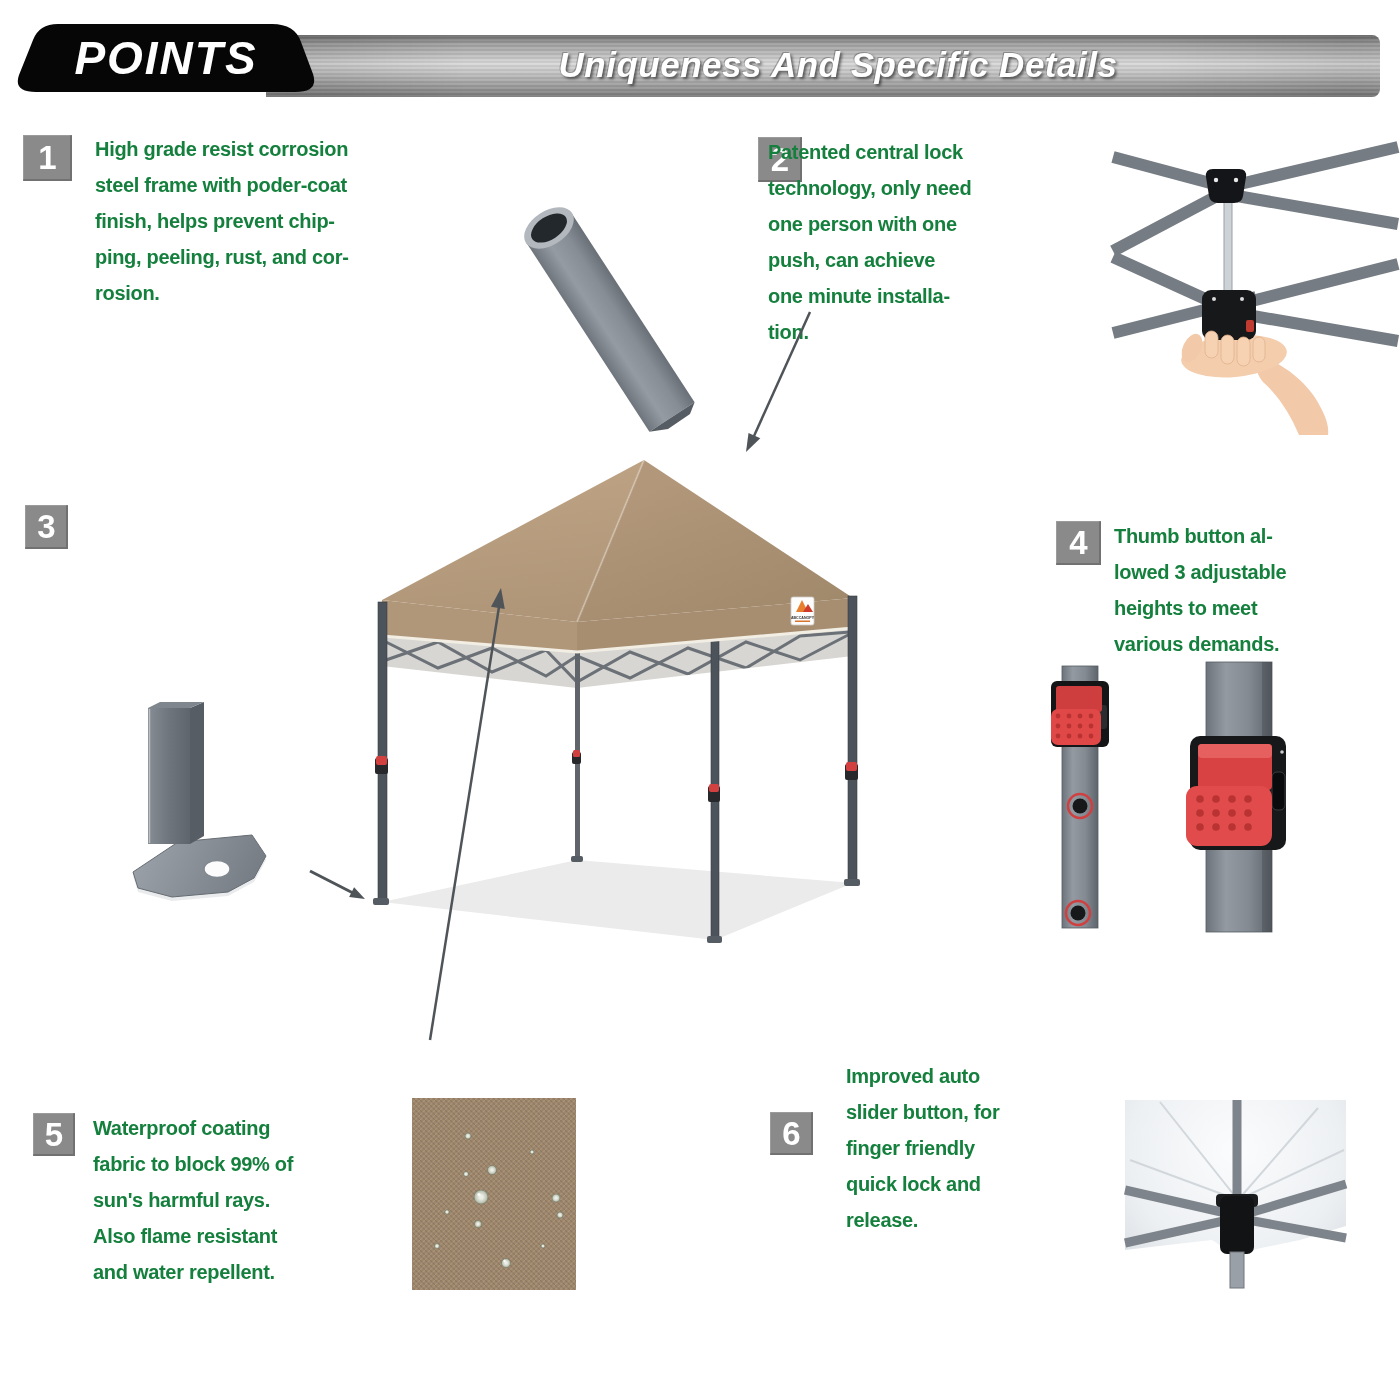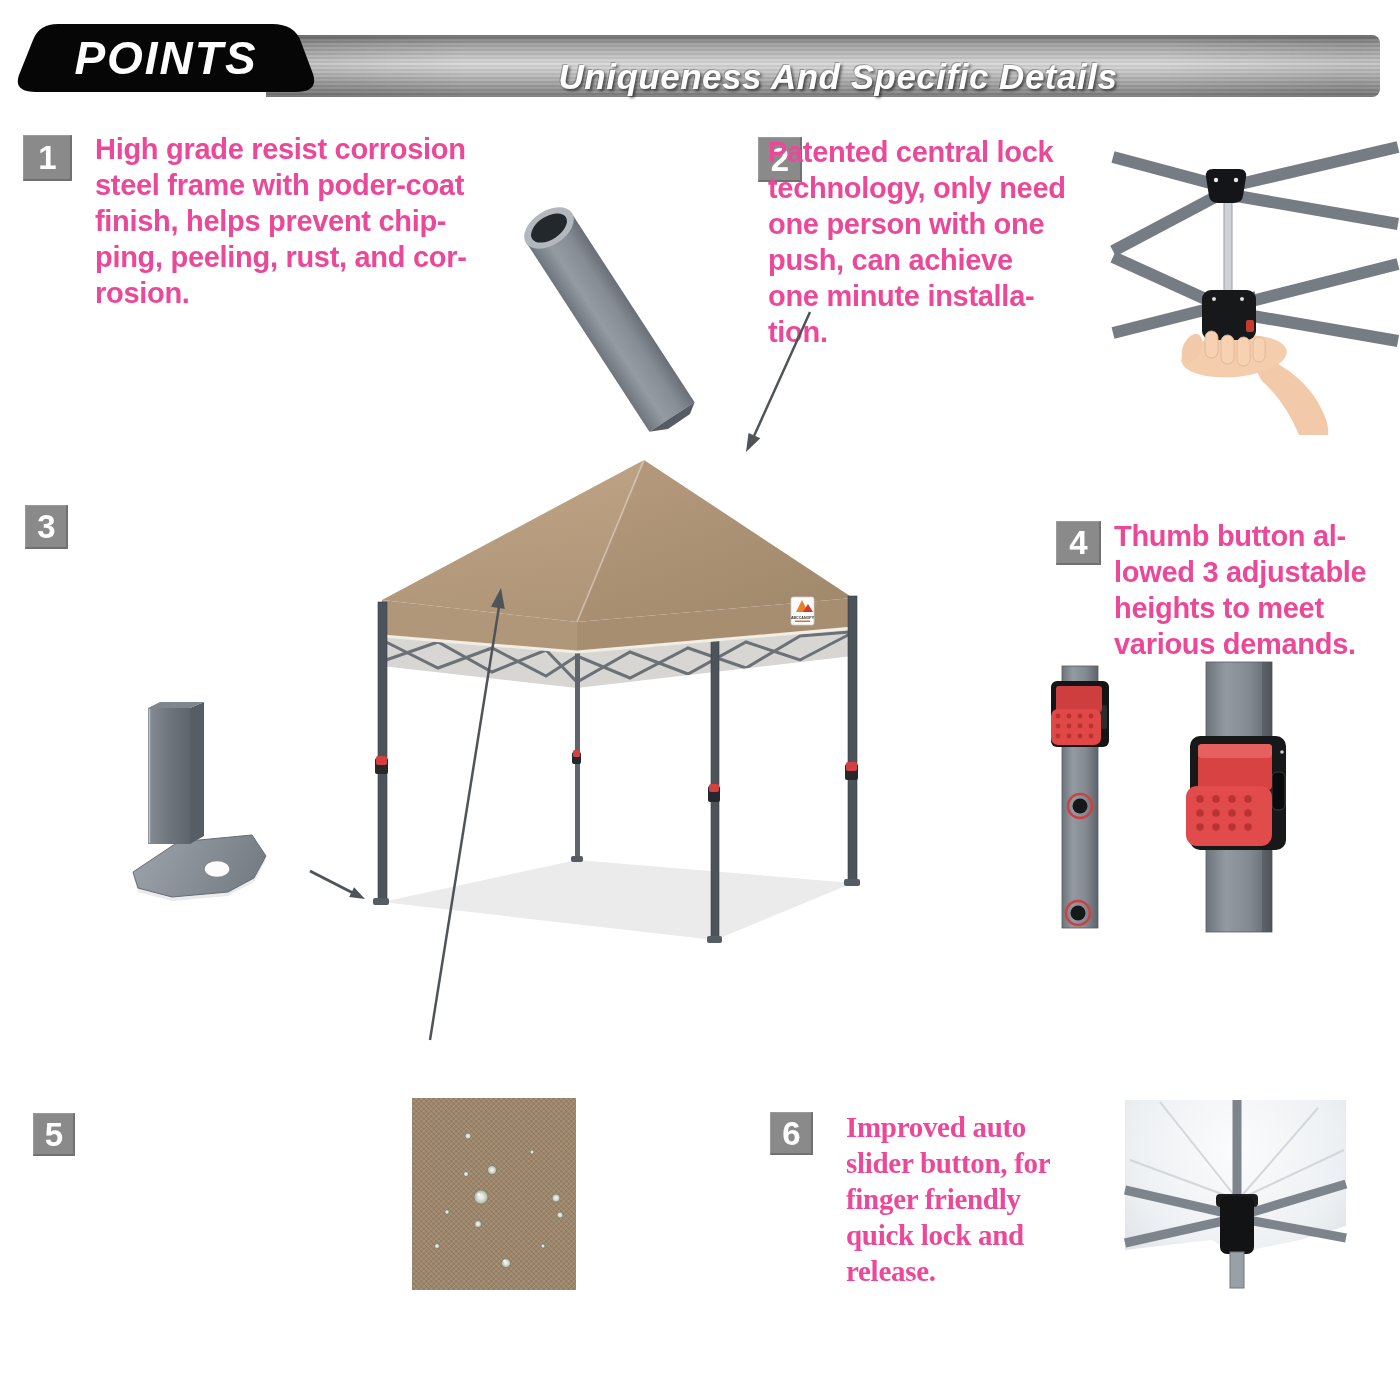--- a/index.html
+++ b/index.html
@@ -9,28 +9,28 @@
   .banner{position:absolute;left:266px;top:35px;width:1114px;height:62px;
           border-radius:0 8px 8px 0;
           background:linear-gradient(180deg,#606060 0%,#9c9c9c 14%,#d9d9d9 46%,#c2c2c2 62%,#8d8d8d 88%,#6f6f6f 100%);
           box-shadow:inset 0 0 30px rgba(255,255,255,.15);}
   .banner::after{content:"";position:absolute;inset:0;border-radius:inherit;
           background:repeating-linear-gradient(180deg,rgba(255,255,255,.07) 0 2px,rgba(0,0,0,.05) 2px 4px),
                      linear-gradient(90deg,rgba(0,0,0,.12) 0%,rgba(255,255,255,0) 18%,rgba(255,255,255,0) 80%,rgba(0,0,0,.10) 100%);}
   .banner-title{position:absolute;left:0;right:0;top:50%;transform:translateY(-52%);
           text-align:center;padding-left:30px;font-style:italic;font-weight:bold;font-size:35px;
           color:#fff;letter-spacing:.5px;z-index:2;
-          text-shadow:2px 2px 3px rgba(0,0,0,.55), -1px -1px 0 rgba(0,0,0,.25);margin-top:12px;}
+          text-shadow:2px 2px 3px rgba(0,0,0,.55), -1px -1px 0 rgba(0,0,0,.25);}
   .badge{position:absolute;left:6px;top:18px;z-index:3;}
   .badge text{font-family:"Liberation Sans","DejaVu Sans",sans-serif;}
   
   .numbox{position:absolute;background:#8a8a8a;color:#ffffff;font-weight:bold;font-size:33px;
           display:flex;align-items:center;justify-content:center;
           box-shadow:inset -2px -2px 0 rgba(0,0,0,.18), inset 1px 1px 0 rgba(255,255,255,.15);}
-  .pt-text{position:absolute;font-weight:bold;font-size:29px;line-height:36px;color:#ec4899;
+  .pt-text{position:absolute;font-weight:bold;font-size:20px;line-height:36px;color:#15803d;
            white-space:pre-line;letter-spacing:-.3px;}
   .art{position:absolute;left:0;top:0;}
 </style>
 </head>
 <body>
 
 <div class="page">
 
   <div class="banner">
     <div class="banner-title">Uniqueness And Specific Details</div>
@@ -57,23 +57,28 @@
 
   <div class="numbox" style="left:25px;top:505px;width:43px;height:44px;">3</div>
 
   <div class="numbox" style="left:1056px;top:521px;width:45px;height:44px;">4</div>
   <div class="pt-text" style="left:1114px;top:518px;width:290px;">Thumb button al-
 lowed 3 adjustable
 heights to meet
 various demands.</div>
 
   <div class="numbox" style="left:33px;top:1113px;width:42px;height:43px;">5</div>
+  <div class="pt-text" style="left:93px;top:1110px;width:330px;">Waterproof coating
+fabric to block 99% of
+sun's harmful rays.
+Also flame resistant
+and water repellent.</div>
 
   <div class="numbox" style="left:770px;top:1112px;width:43px;height:43px;">6</div>
-  <div class="pt-text" style="left:846px;top:1109px;width:300px;font-family:Liberation Serif, serif;">Improved auto
+  <div class="pt-text" style="left:846px;top:1058px;width:300px;">Improved auto
 slider button, for
 finger friendly
 quick lock and
 release.</div>
 
   <svg class="art" width="1400" height="1400" viewBox="0 0 1400 1400">
     <defs>
       <linearGradient id="tubeGrad" gradientUnits="userSpaceOnUse" x1="526" y1="243" x2="572" y2="213">
         <stop offset="0" stop-color="#6e747b"></stop>
           <stop offset=".35" stop-color="#959ba2"></stop>

